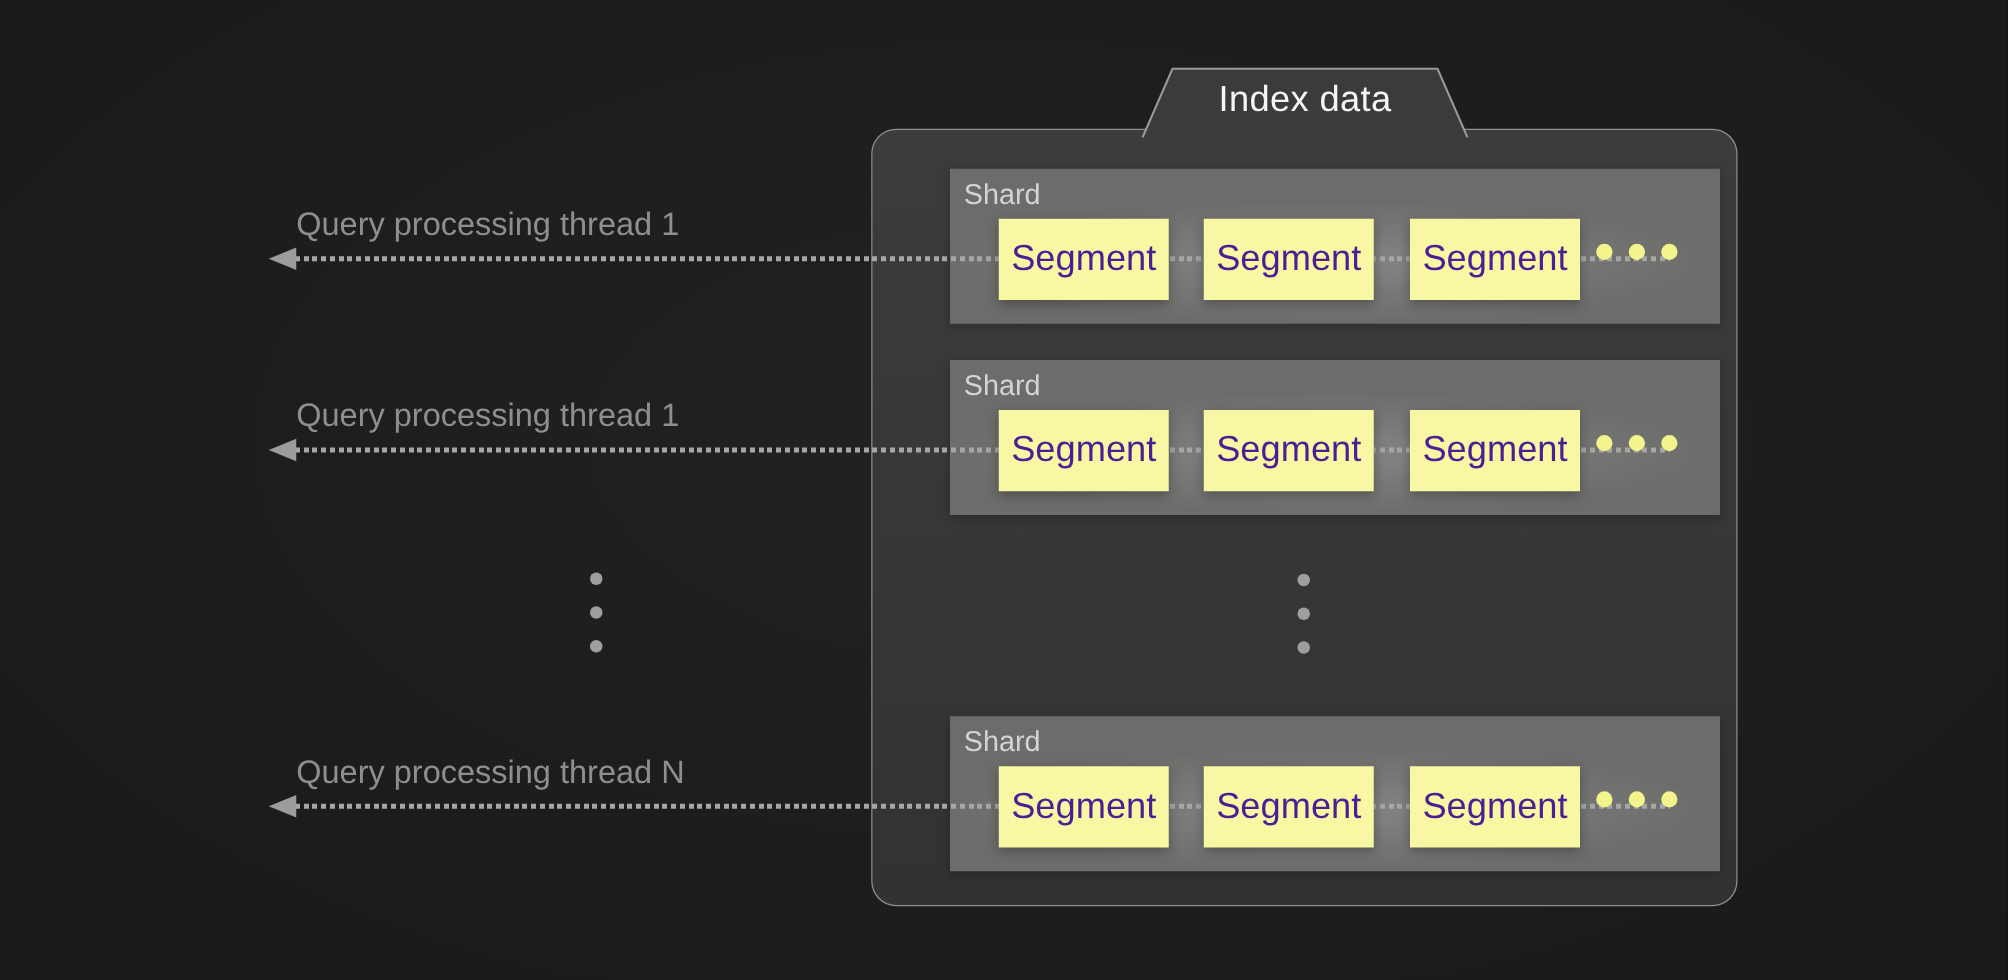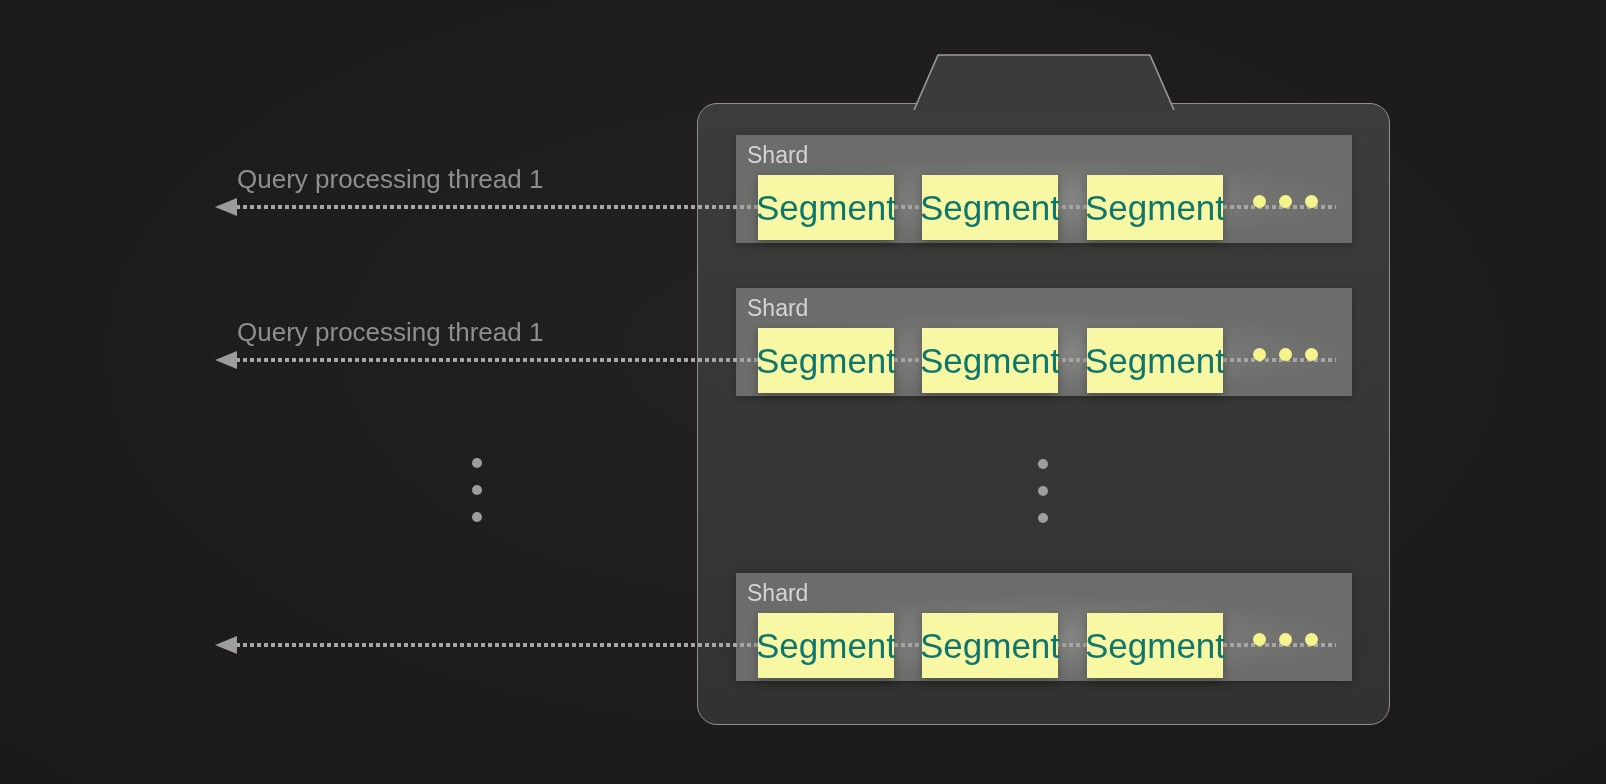--- a/index.html
+++ b/index.html
@@ -21,34 +21,35 @@
   }
   .tab-svg{position:absolute;left:880px;top:48px;width:330px;height:62px;}
   .tab-title{
     position:absolute;left:904px;top:63px;width:280px;height:34px;
     color:#f5f5f5;font-size:29px;font-weight:500;line-height:34px;
     text-align:center;letter-spacing:.3px;
   }
 
   
   .shard{
-    position:absolute;left:736px;width:616px;height:108px;
+    position:absolute;left:760px;width:616px;height:124px;
     background:radial-gradient(closest-side at 50% 60%, #858583 0%, #6c6c6a 100%);
     box-shadow:0 2px 8px rgba(0,0,0,0.25);
   }
   .shard-1{top:135px}.shard-2{top:288px}.shard-3{top:573px}
   .shard-label{
     position:absolute;left:11px;top:7px;
     color:#d4d4d4;font-size:23px;line-height:26px;
   }
   .segment{
     position:absolute;top:40px;width:136px;height:65px;z-index:4;
-    background:#f7f7a4;color:#0f766e;
-    font-size:35px;display:flex;align-items:center;justify-content:center;
+    background:#f7f7a4;color:#4c1d95;
+    font-size:29px;display:flex;align-items:center;justify-content:center;
     box-shadow:0 3px 9px rgba(0,0,0,0.30);
+    margin-left:17px;
   }
   .seg-1{left:22px}.seg-2{left:186px}.seg-3{left:351px}
   .seg-dots{
     position:absolute;left:517px;top:60px;z-index:4;
     display:flex;gap:13px;
   }
   .seg-dots i{width:13px;height:13px;border-radius:50%;background:#f4f48c;display:block;}
 
   
   .thread-line{
@@ -77,20 +78,21 @@
 </head>
 <body>
 
 <div class="canvas">
 
   <div class="index-container"></div>
 
   <svg class="tab-svg" viewBox="0 0 330 62">
     <path d="M 34,62 L 58,7 L 270,7 L 294,62" fill="#3b3b39" stroke="#9a9a9a" stroke-width="1.6" stroke-linejoin="round"></path>
   </svg>
+  <div class="tab-title">Index data</div>
 
   <div class="shard shard-1">
     <div class="shard-label">Shard</div>
     <div class="segment seg-1">Segment</div>
     <div class="segment seg-2">Segment</div>
     <div class="segment seg-3">Segment</div>
     <div class="seg-dots">
         <i></i>
         <i></i>
         <i></i>
@@ -124,20 +126,21 @@
   <div class="thread-line line-1"></div>
   <div class="arrow-head ah-1"></div>
   <div class="thread-label lbl-1">Query processing thread 1</div>
 
   <div class="thread-line line-2"></div>
   <div class="arrow-head ah-2"></div>
   <div class="thread-label lbl-2">Query processing thread 1</div>
 
   <div class="thread-line line-3"></div>
   <div class="arrow-head ah-3"></div>
+  <div class="thread-label lbl-3">Query processing thread N</div>
 
   <div class="vdots vdots-left">
       <i></i>
       <i></i>
       <i></i>
     </div>
   <div class="vdots vdots-right">
       <i></i>
       <i></i>
       <i></i>

